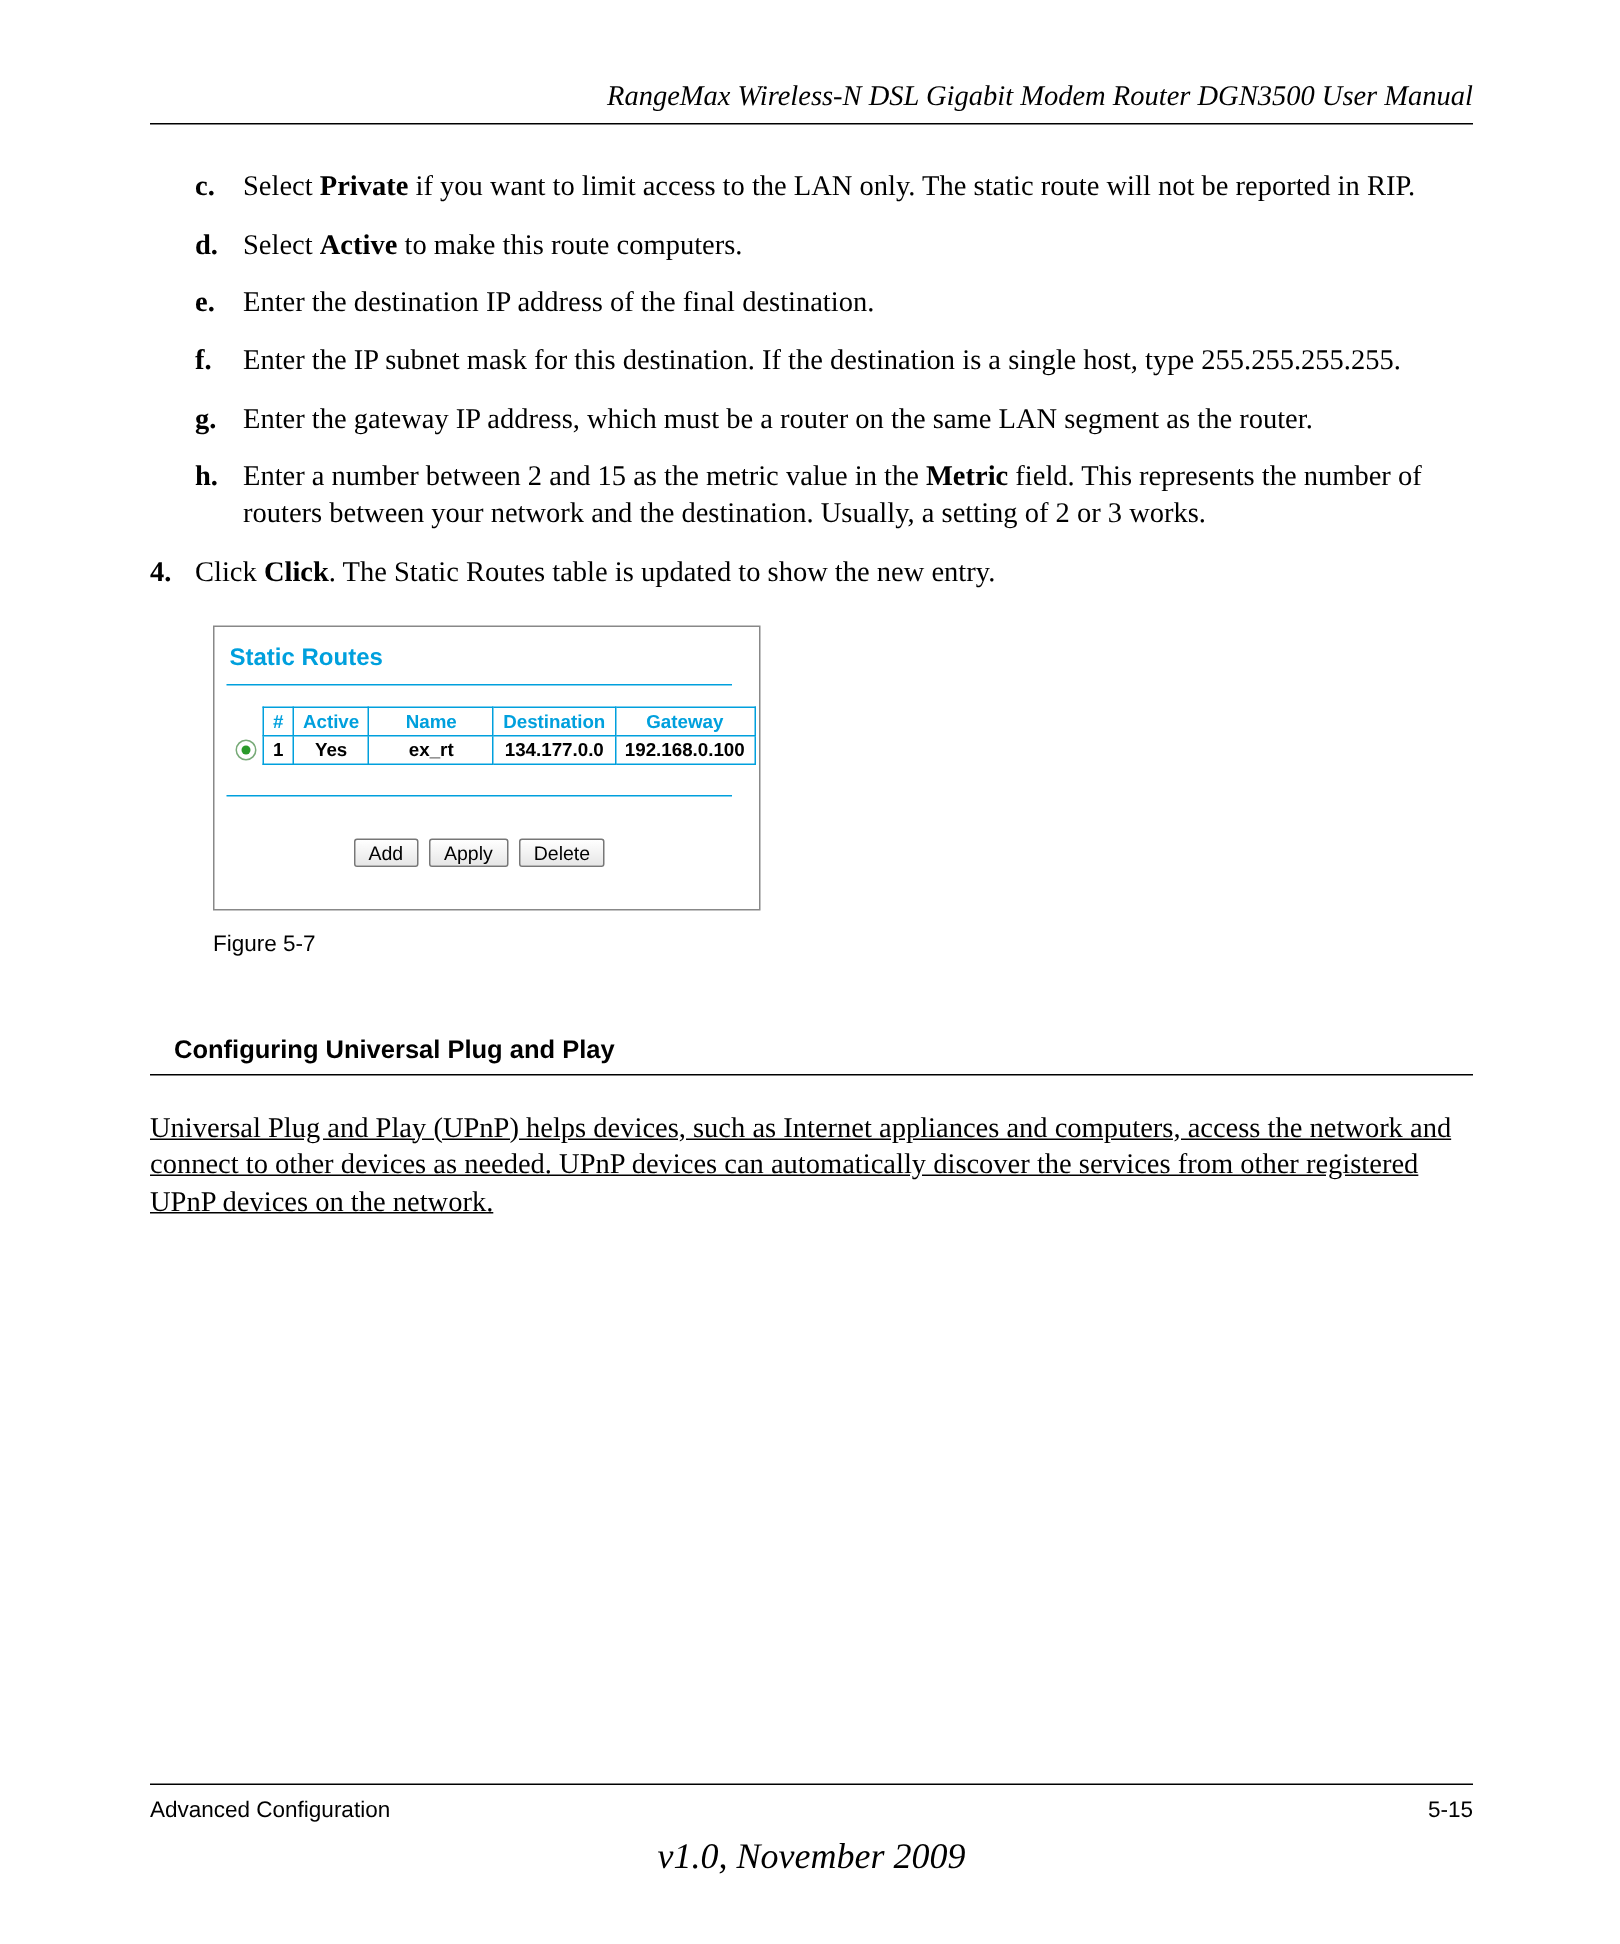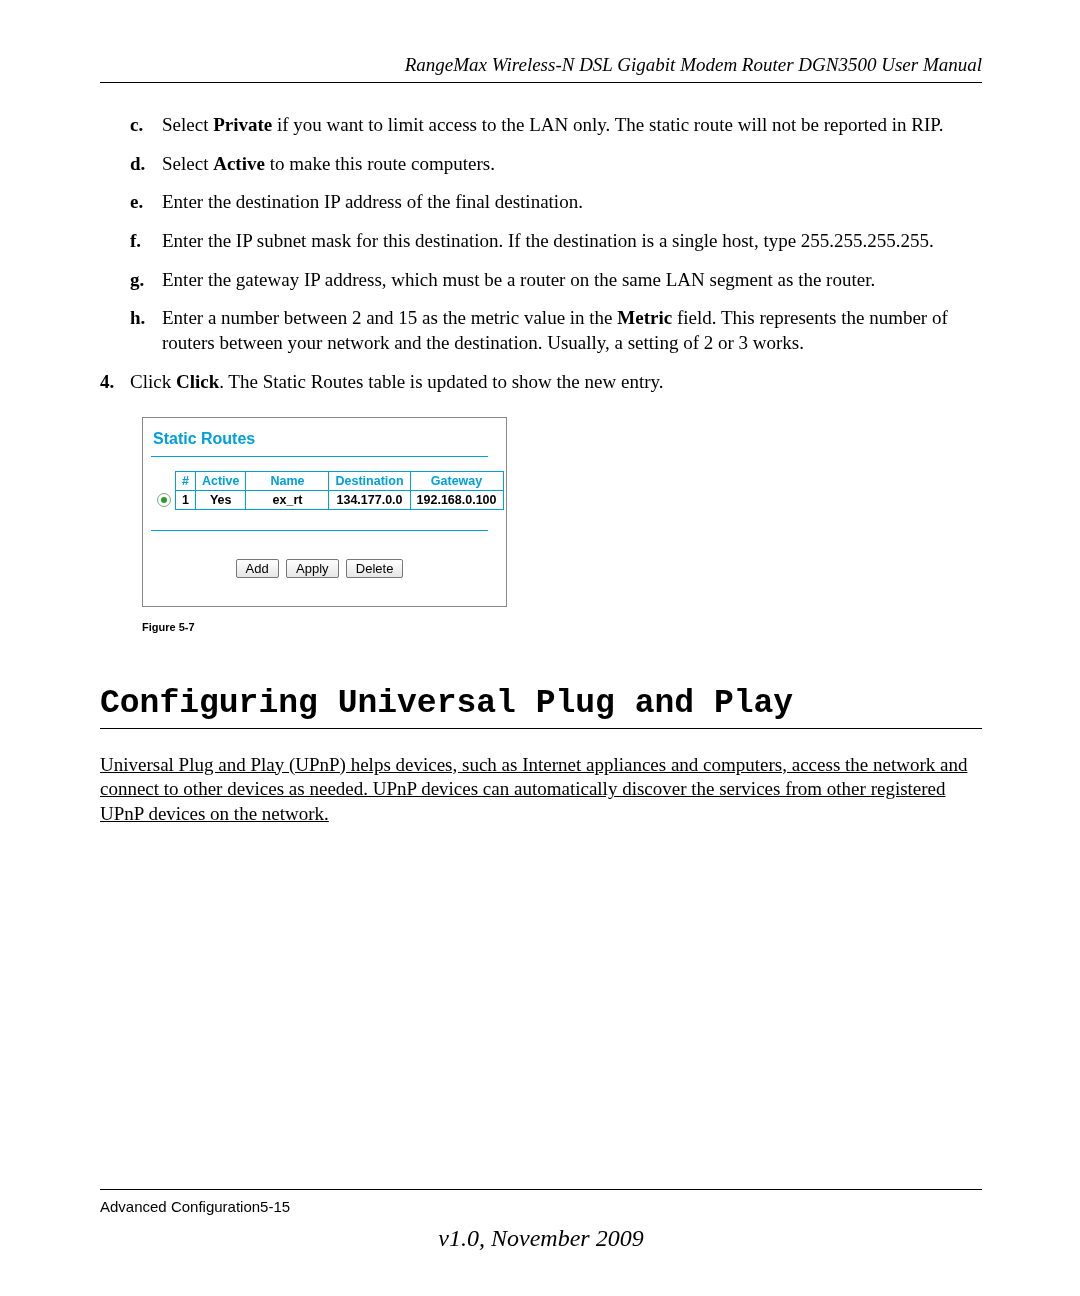--- a/index.html
+++ b/index.html
@@ -141,29 +141,29 @@
     font-size: 13px;
     padding: 1px 9px;
     border: 1px solid #777;
     background: linear-gradient(#fff, #e6e6e6);
     border-radius: 2px;
     margin: 4px 1px;
     cursor: pointer;
   }
   .figure-caption {
     font-family: Arial, Helvetica, sans-serif;
-    font-weight: bold;
-    font-size: 11px;
+    font-weight: normal;
+    font-size: 15px;
     margin-top: 14px;
   }
   h2.section-heading {
-    font-family: Liberation Mono, monospace;
-    font-weight: bold;
-    font-size: 33px;
-    margin: 52px 0 6px 0;
+    font-family: Liberation Sans, sans-serif;
+    font-weight: bold;
+    font-size: 17px;
+    margin: 52px 0 6px 16px;
   }
   .section-rule {
     border: none;
     border-top: 1.5px solid #000;
     margin: 0 0 24px 0;
   }
   .para {
     line-height: 1.3;
     margin: 0 0 14px 0;
     text-decoration: underline;
@@ -171,20 +171,21 @@
   .footer {
     position: absolute;
     left: 100px;
     right: 98px;
     bottom: 44px;
     font-family: Arial, Helvetica, sans-serif;
     font-size: 15px;
   }
   .footer-row {
     display: flex;
+    justify-content: space-between;
   }
   .footer-version {
     text-align: center;
     font-style: italic;
     margin-top: 10px;
     font-family: "Times New Roman", Times, serif;
     font-size: 24px;
   }
   .th-blank { border-top: none !important; border-left: none !important; border-bottom: none !important; border-right: none !important; }
 </style>

